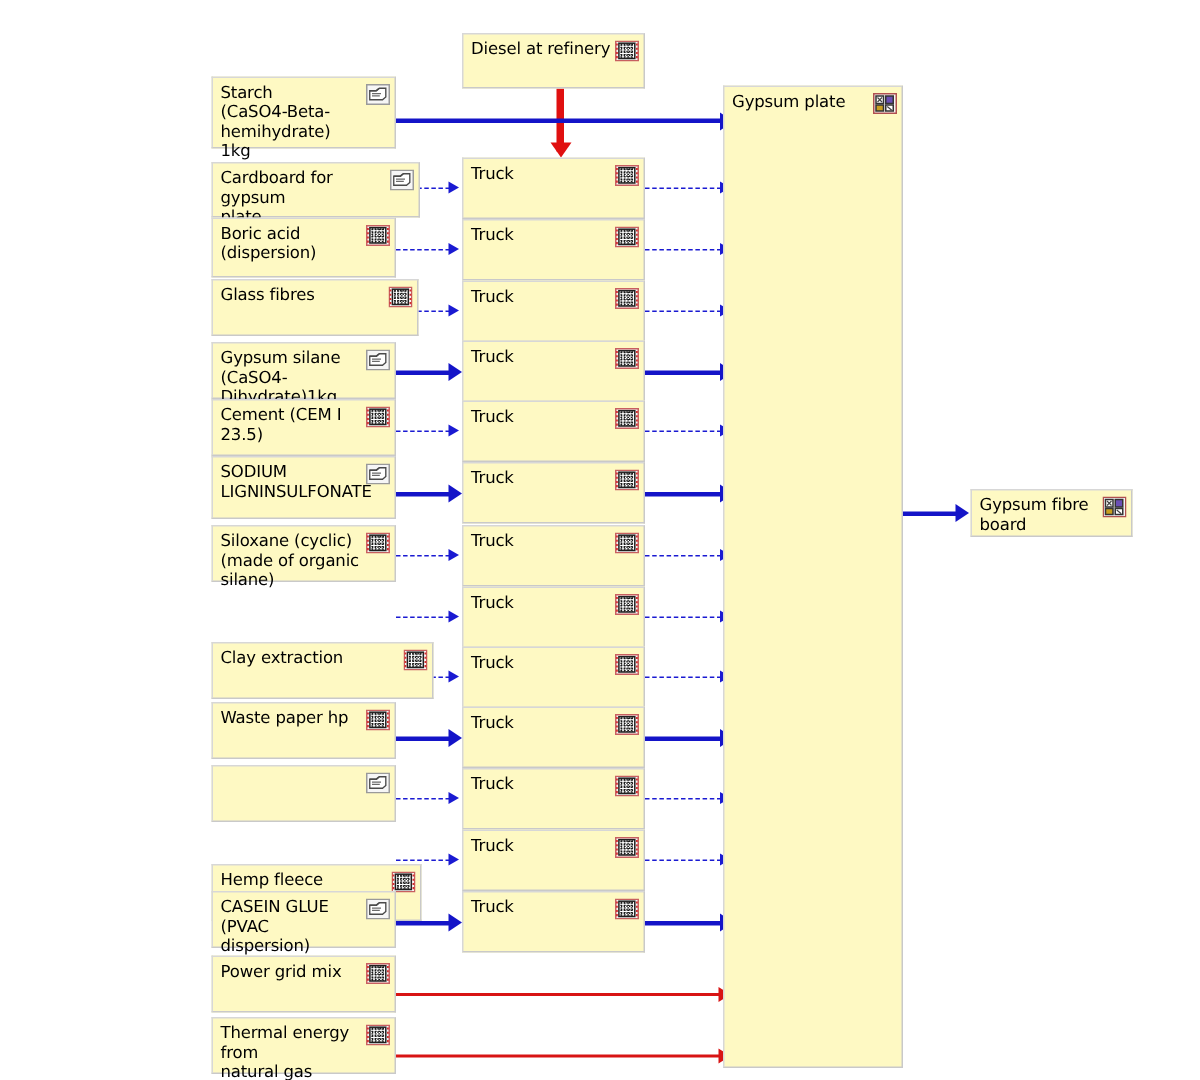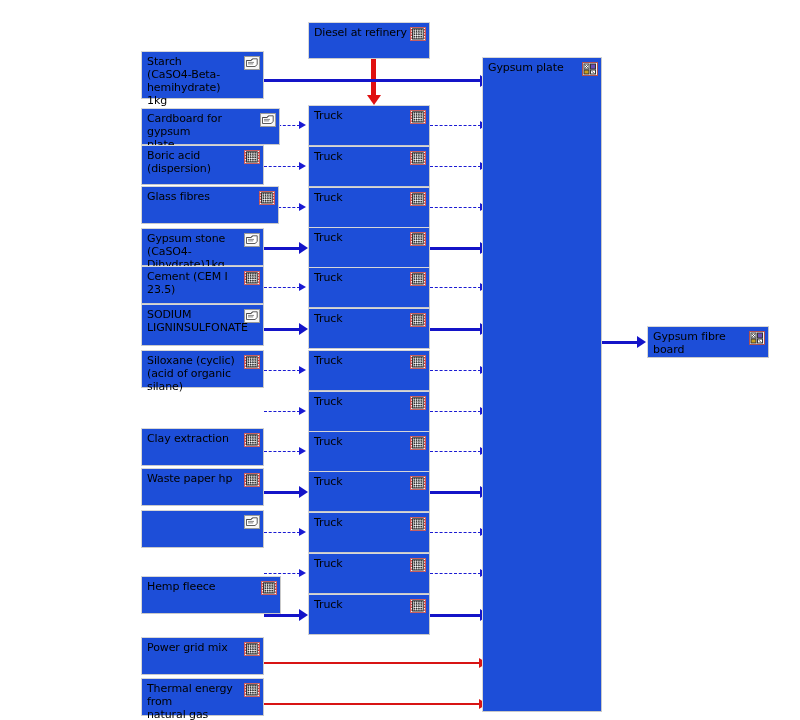--- a/index.html
+++ b/index.html
@@ -16,21 +16,21 @@
   }
   #canvas {
     position: absolute;
     left: 0; top: 0;
     width: 800px;
     height: 720px;
   }
   
   .box {
     position: absolute;
-    background: #1d4ed8;
+    background: #fef9c3;
     border: 1px solid #d7d7d7;
     border-right-color: #c9c9c9;
     border-bottom-color: #c9c9c9;
     box-sizing: border-box;
     z-index: 5;
   }
   .box .label {
     position: absolute;
     left: 5px;
     top: 3px;
@@ -125,21 +125,21 @@
         <svg width="16" height="14" viewBox="0 0 16 14">
           <rect x="0.5" y="0.5" width="15" height="13" fill="#f3f3f3" stroke="#b05050"></rect>
           <rect x="2" y="2" width="5" height="5" fill="#ffffff" stroke="#333"></rect>
           <rect x="8.5" y="2" width="5" height="5" fill="#6a4fb5" stroke="#333"></rect>
           <rect x="2" y="8" width="5" height="4" fill="#c8a020" stroke="#333"></rect>
           <rect x="8.5" y="8" width="5" height="4" fill="#ffffff" stroke="#333"></rect>
           <path d="M3 3 L6 6 M6 3 L3 6 M9.5 9 L12.5 11.5" stroke="#444" stroke-width="0.8"></path>
         </svg>
       </span>
     </div>
-    <div class="box big" style="left:647px;top:326px;width:122px;height:32px;">
+    <div class="box big" style="left:647px;top:326px;width:108px;height:32px;">
       <div class="label">Gypsum fibre board</div>
       <span class="icon">
         <svg width="16" height="14" viewBox="0 0 16 14">
           <rect x="0.5" y="0.5" width="15" height="13" fill="#f3f3f3" stroke="#b05050"></rect>
           <rect x="2" y="2" width="5" height="5" fill="#ffffff" stroke="#333"></rect>
           <rect x="8.5" y="2" width="5" height="5" fill="#6a4fb5" stroke="#333"></rect>
           <rect x="2" y="8" width="5" height="4" fill="#c8a020" stroke="#333"></rect>
           <rect x="8.5" y="8" width="5" height="4" fill="#ffffff" stroke="#333"></rect>
           <path d="M3 3 L6 6 M6 3 L3 6 M9.5 9 L12.5 11.5" stroke="#444" stroke-width="0.8"></path>
         </svg>
@@ -212,21 +212,21 @@
           <path d="M3.6 3 L12.2 3 M3.6 4.6 L12.2 4.6 M3.6 6.2 L12.2 6.2 M3.6 7.8 L12.2 7.8 M3.6 9.4 L12.2 9.4 M3.6 11 L12.2 11" stroke="#1a1a1a" stroke-width="0.9" stroke-dasharray="1.2 1.1"></path>
           <path d="M4.4 2.2 L4.4 11.8 M6.2 2.2 L6.2 11.8 M8 2.2 L8 11.8 M9.8 2.2 L9.8 11.8 M11.6 2.2 L11.6 11.8" stroke="#1a1a1a" stroke-width="0.9" stroke-dasharray="1.2 1.1"></path>
           <path d="M1.3 2 L1.3 12" stroke="#d03030" stroke-width="1.2" stroke-dasharray="1.4 1.4"></path>
           <path d="M14.6 2 L14.6 12" stroke="#d03030" stroke-width="1.2" stroke-dasharray="1.4 1.4"></path>
         </svg>
       </span>
     </div>
     <div class="hline dash-blue" style="left:264px;top:207px;width:36px;"></div>
     <div class="arrowhead blue-small" style="left:299px;top:203px;"></div>
     <div class="box" style="left:141px;top:228px;width:123px;height:38px;">
-      <div class="label">Gypsum stone
+      <div class="label">Gypsum silane
 (CaSO4-Dihydrate)1kg</div>
       <span class="icon">
         <svg width="16" height="14" viewBox="0 0 16 14">
           <rect x="0.5" y="0.5" width="15" height="13" fill="#f6f6f6" stroke="#9a9a9a"></rect>
           <path d="M2.5 10.5 L2.5 4.5 L7 4.5 L9 2.8 L13.2 2.8 L13.2 8.6 L11 10.5 Z" fill="#ffffff" stroke="#4a4a4a" stroke-width="0.9"></path>
           <path d="M2.5 4.5 L6.6 4.5 L8.7 2.8" fill="none" stroke="#4a4a4a" stroke-width="0.9"></path>
           <path d="M4 6.4 L10 6.4 M4 7.9 L9.2 7.9" stroke="#6b6b6b" stroke-width="0.8"></path>
         </svg>
       </span>
     </div>
@@ -256,37 +256,37 @@
           <path d="M2.5 10.5 L2.5 4.5 L7 4.5 L9 2.8 L13.2 2.8 L13.2 8.6 L11 10.5 Z" fill="#ffffff" stroke="#4a4a4a" stroke-width="0.9"></path>
           <path d="M2.5 4.5 L6.6 4.5 L8.7 2.8" fill="none" stroke="#4a4a4a" stroke-width="0.9"></path>
           <path d="M4 6.4 L10 6.4 M4 7.9 L9.2 7.9" stroke="#6b6b6b" stroke-width="0.8"></path>
         </svg>
       </span>
     </div>
     <div class="hline solid-blue" style="left:264px;top:328px;width:36px;"></div>
     <div class="arrowhead blue-big" style="left:299px;top:323px;"></div>
     <div class="box" style="left:141px;top:350px;width:123px;height:38px;">
       <div class="label">Siloxane (cyclic)
-(acid of organic silane)</div>
+(made of organic silane)</div>
       <span class="icon">
         <svg width="16" height="14" viewBox="0 0 16 14">
           <rect x="0.5" y="0.5" width="15" height="13" fill="#f6f6f6" stroke="#c86060"></rect>
           <rect x="2.6" y="1.8" width="10.6" height="10.2" fill="#ffffff" stroke="#202020" stroke-width="1"></rect>
           <path d="M3.6 3 L12.2 3 M3.6 4.6 L12.2 4.6 M3.6 6.2 L12.2 6.2 M3.6 7.8 L12.2 7.8 M3.6 9.4 L12.2 9.4 M3.6 11 L12.2 11" stroke="#1a1a1a" stroke-width="0.9" stroke-dasharray="1.2 1.1"></path>
           <path d="M4.4 2.2 L4.4 11.8 M6.2 2.2 L6.2 11.8 M8 2.2 L8 11.8 M9.8 2.2 L9.8 11.8 M11.6 2.2 L11.6 11.8" stroke="#1a1a1a" stroke-width="0.9" stroke-dasharray="1.2 1.1"></path>
           <path d="M1.3 2 L1.3 12" stroke="#d03030" stroke-width="1.2" stroke-dasharray="1.4 1.4"></path>
           <path d="M14.6 2 L14.6 12" stroke="#d03030" stroke-width="1.2" stroke-dasharray="1.4 1.4"></path>
         </svg>
       </span>
     </div>
     <div class="hline dash-blue" style="left:264px;top:370px;width:36px;"></div>
     <div class="arrowhead blue-small" style="left:299px;top:366px;"></div>
     <div class="hline dash-blue" style="left:264px;top:411px;width:36px;"></div>
     <div class="arrowhead blue-small" style="left:299px;top:407px;"></div>
-    <div class="box" style="left:141px;top:428px;width:123px;height:38px;">
+    <div class="box" style="left:141px;top:428px;width:148px;height:38px;">
       <div class="label">Clay extraction</div>
       <span class="icon">
         <svg width="16" height="14" viewBox="0 0 16 14">
           <rect x="0.5" y="0.5" width="15" height="13" fill="#f6f6f6" stroke="#c86060"></rect>
           <rect x="2.6" y="1.8" width="10.6" height="10.2" fill="#ffffff" stroke="#202020" stroke-width="1"></rect>
           <path d="M3.6 3 L12.2 3 M3.6 4.6 L12.2 4.6 M3.6 6.2 L12.2 6.2 M3.6 7.8 L12.2 7.8 M3.6 9.4 L12.2 9.4 M3.6 11 L12.2 11" stroke="#1a1a1a" stroke-width="0.9" stroke-dasharray="1.2 1.1"></path>
           <path d="M4.4 2.2 L4.4 11.8 M6.2 2.2 L6.2 11.8 M8 2.2 L8 11.8 M9.8 2.2 L9.8 11.8 M11.6 2.2 L11.6 11.8" stroke="#1a1a1a" stroke-width="0.9" stroke-dasharray="1.2 1.1"></path>
           <path d="M1.3 2 L1.3 12" stroke="#d03030" stroke-width="1.2" stroke-dasharray="1.4 1.4"></path>
           <path d="M14.6 2 L14.6 12" stroke="#d03030" stroke-width="1.2" stroke-dasharray="1.4 1.4"></path>
         </svg>
@@ -329,20 +329,32 @@
           <rect x="2.6" y="1.8" width="10.6" height="10.2" fill="#ffffff" stroke="#202020" stroke-width="1"></rect>
           <path d="M3.6 3 L12.2 3 M3.6 4.6 L12.2 4.6 M3.6 6.2 L12.2 6.2 M3.6 7.8 L12.2 7.8 M3.6 9.4 L12.2 9.4 M3.6 11 L12.2 11" stroke="#1a1a1a" stroke-width="0.9" stroke-dasharray="1.2 1.1"></path>
           <path d="M4.4 2.2 L4.4 11.8 M6.2 2.2 L6.2 11.8 M8 2.2 L8 11.8 M9.8 2.2 L9.8 11.8 M11.6 2.2 L11.6 11.8" stroke="#1a1a1a" stroke-width="0.9" stroke-dasharray="1.2 1.1"></path>
           <path d="M1.3 2 L1.3 12" stroke="#d03030" stroke-width="1.2" stroke-dasharray="1.4 1.4"></path>
           <path d="M14.6 2 L14.6 12" stroke="#d03030" stroke-width="1.2" stroke-dasharray="1.4 1.4"></path>
         </svg>
       </span>
     </div>
     <div class="hline dash-blue" style="left:264px;top:573px;width:36px;"></div>
     <div class="arrowhead blue-small" style="left:299px;top:569px;"></div>
+    <div class="box" style="left:141px;top:594px;width:123px;height:38px;">
+      <div class="label">CASEIN GLUE (PVAC
+dispersion)</div>
+      <span class="icon">
+        <svg width="16" height="14" viewBox="0 0 16 14">
+          <rect x="0.5" y="0.5" width="15" height="13" fill="#f6f6f6" stroke="#9a9a9a"></rect>
+          <path d="M2.5 10.5 L2.5 4.5 L7 4.5 L9 2.8 L13.2 2.8 L13.2 8.6 L11 10.5 Z" fill="#ffffff" stroke="#4a4a4a" stroke-width="0.9"></path>
+          <path d="M2.5 4.5 L6.6 4.5 L8.7 2.8" fill="none" stroke="#4a4a4a" stroke-width="0.9"></path>
+          <path d="M4 6.4 L10 6.4 M4 7.9 L9.2 7.9" stroke="#6b6b6b" stroke-width="0.8"></path>
+        </svg>
+      </span>
+    </div>
     <div class="hline solid-blue" style="left:264px;top:614px;width:36px;"></div>
     <div class="arrowhead blue-big" style="left:299px;top:609px;"></div>
     <div class="box" style="left:141px;top:637px;width:123px;height:38px;">
       <div class="label">Power grid mix</div>
       <span class="icon">
         <svg width="16" height="14" viewBox="0 0 16 14">
           <rect x="0.5" y="0.5" width="15" height="13" fill="#f6f6f6" stroke="#c86060"></rect>
           <rect x="2.6" y="1.8" width="10.6" height="10.2" fill="#ffffff" stroke="#202020" stroke-width="1"></rect>
           <path d="M3.6 3 L12.2 3 M3.6 4.6 L12.2 4.6 M3.6 6.2 L12.2 6.2 M3.6 7.8 L12.2 7.8 M3.6 9.4 L12.2 9.4 M3.6 11 L12.2 11" stroke="#1a1a1a" stroke-width="0.9" stroke-dasharray="1.2 1.1"></path>
           <path d="M4.4 2.2 L4.4 11.8 M6.2 2.2 L6.2 11.8 M8 2.2 L8 11.8 M9.8 2.2 L9.8 11.8 M11.6 2.2 L11.6 11.8" stroke="#1a1a1a" stroke-width="0.9" stroke-dasharray="1.2 1.1"></path>

